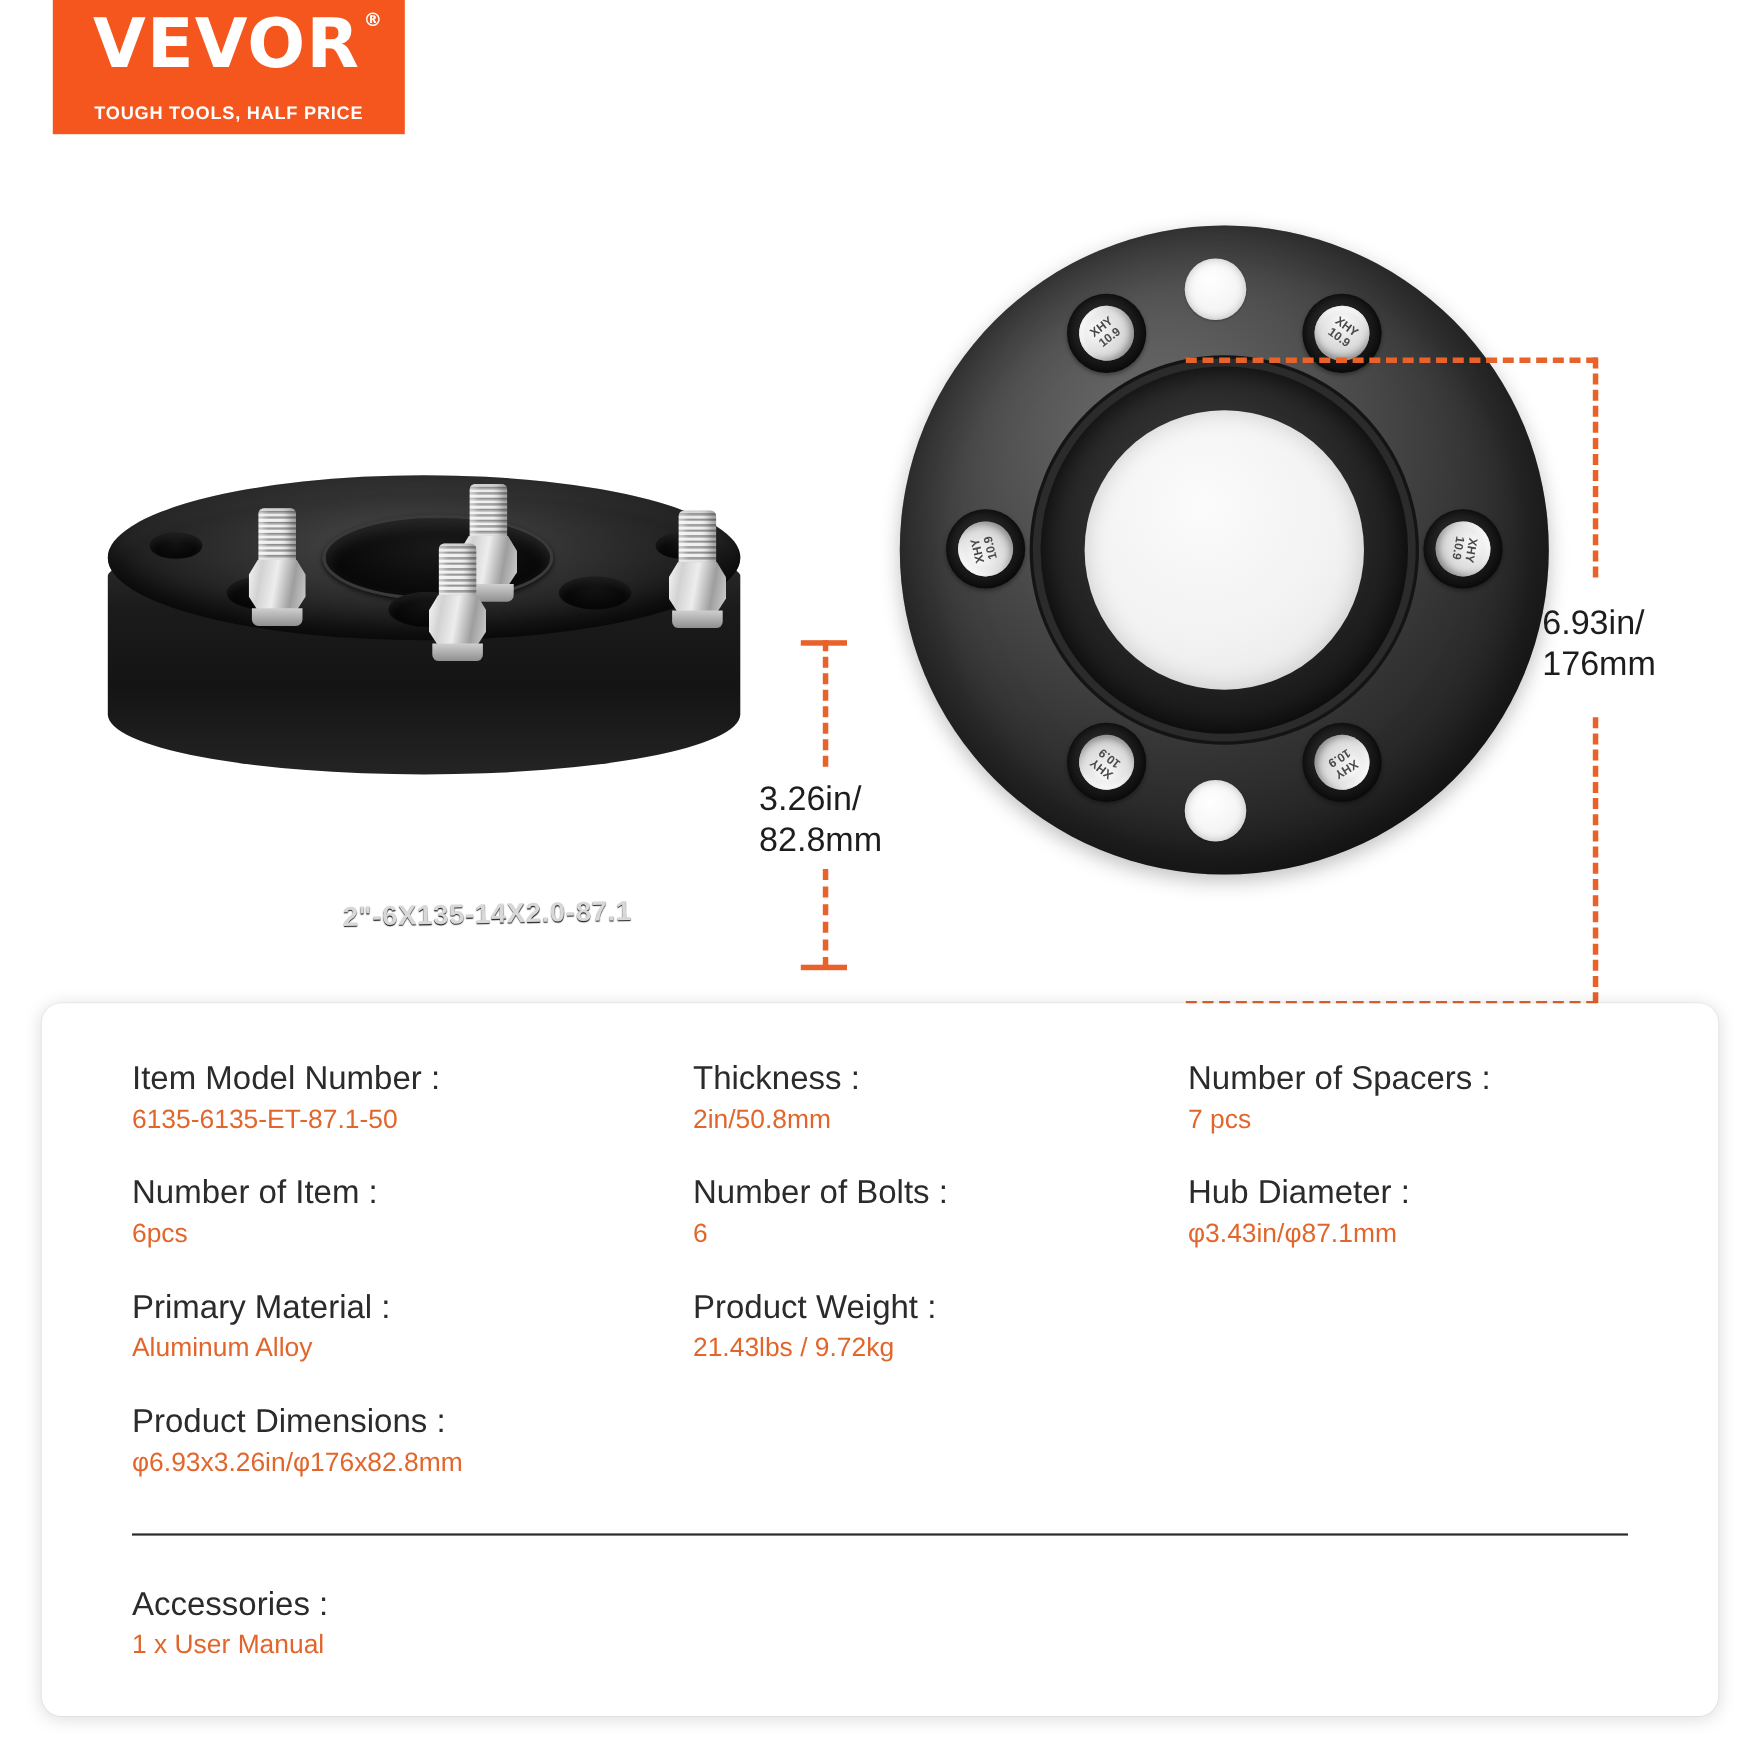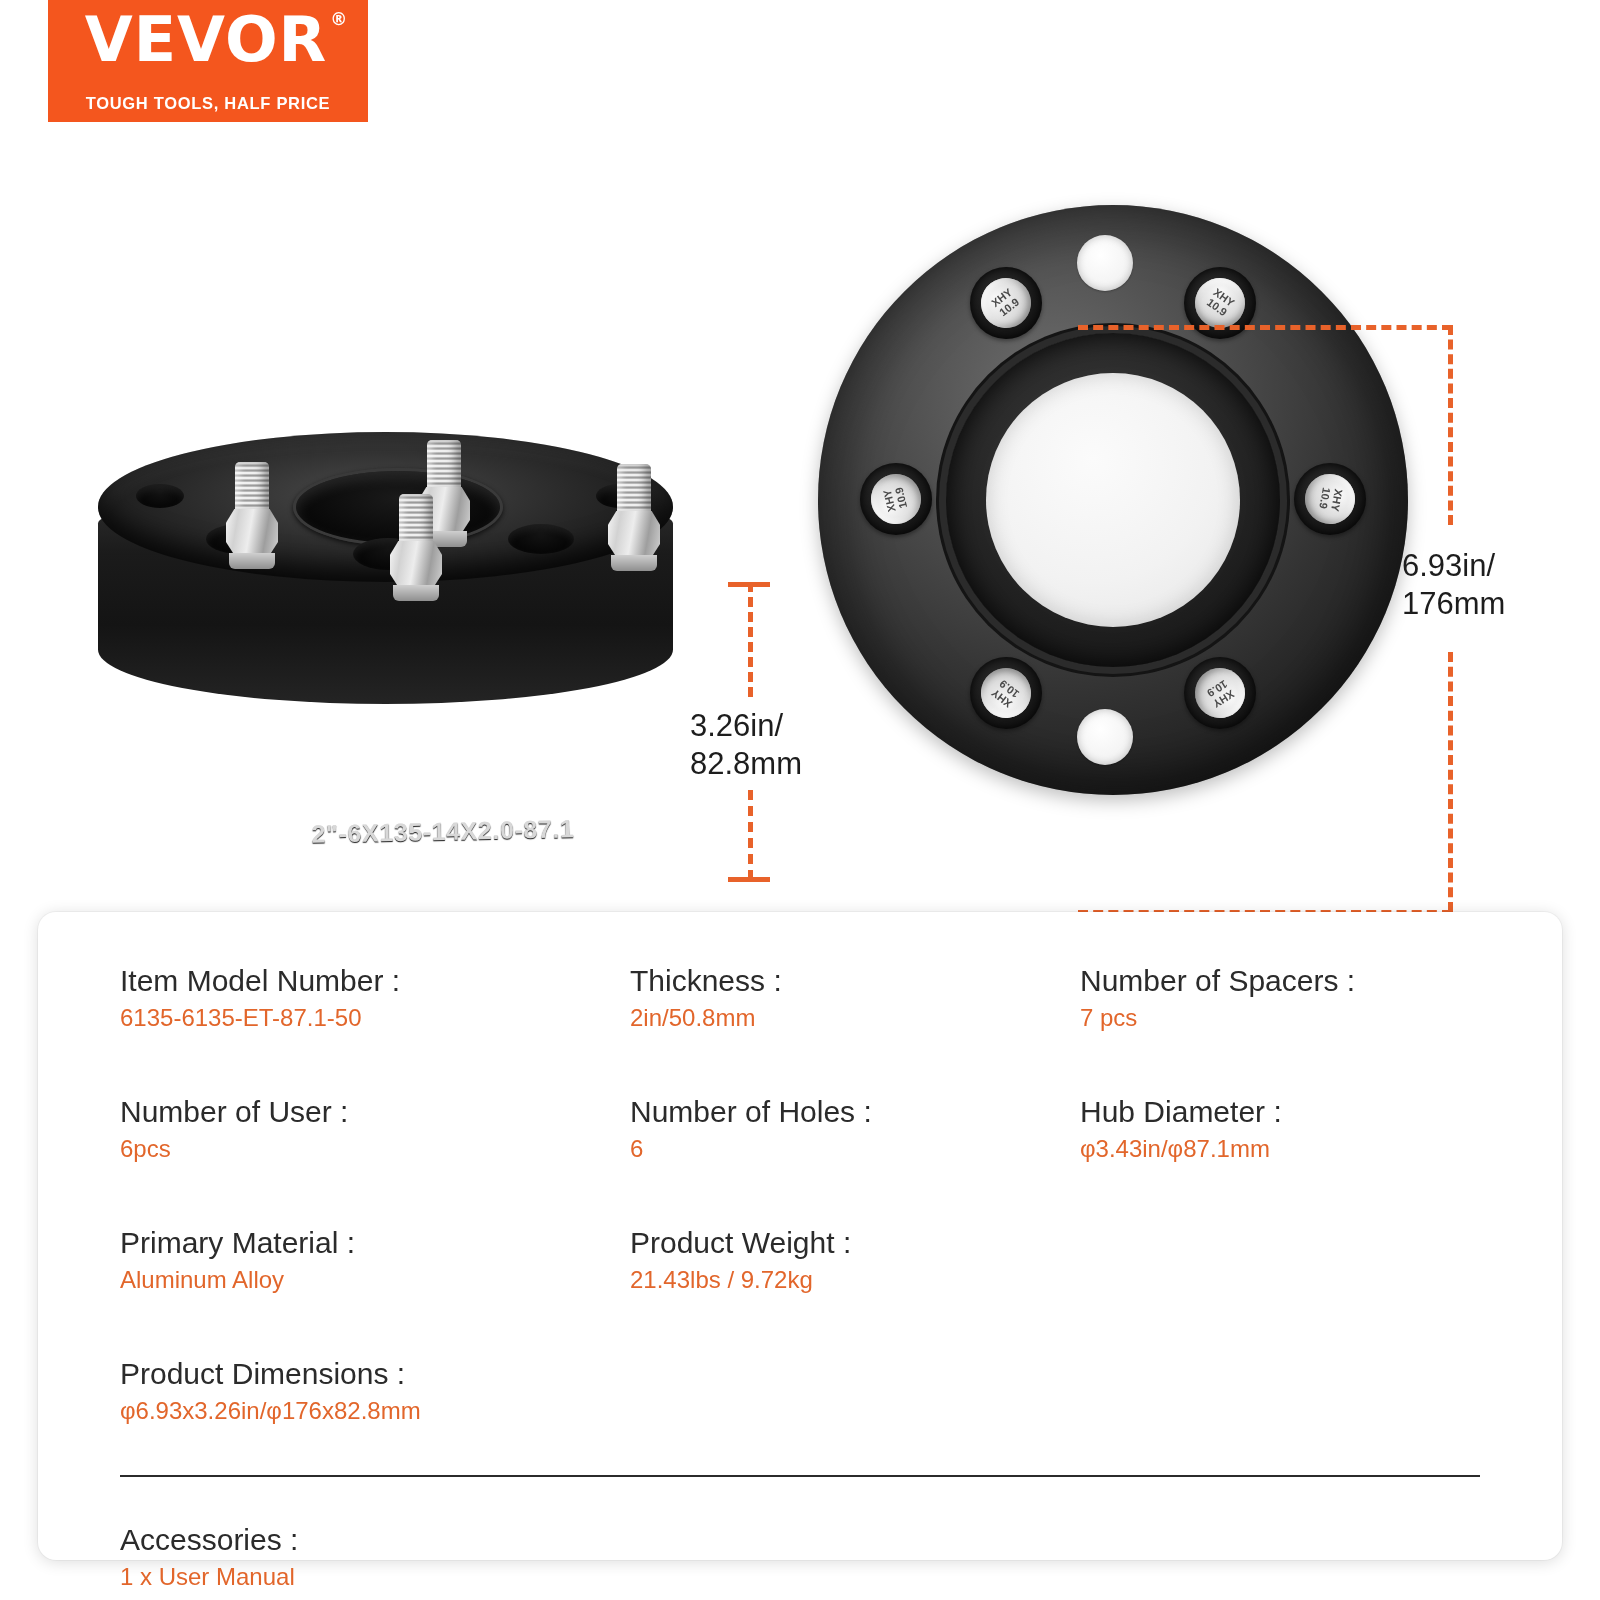--- a/index.html
+++ b/index.html
@@ -207,21 +207,20 @@
     width: 1524px; height: 648px;
     background: #ffffff;
     border-radius: 18px;
     box-shadow: 0 2px 16px rgba(0,0,0,.14), 0 0 0 1px rgba(0,0,0,.035);
     padding: 48px 0 0 0;
   }
   .spec-grid {
     display: grid;
     grid-template-columns: 510px 450px 1fr;
     padding: 0 82px;
-    row-gap: 27px;
   }
   .spec-cell { min-height: 104px; }
   .spec-label {
     font-size: 30px; color: #2b2b2b; font-weight: 400;
     line-height: 1.38;
     font-family: "Liberation Sans", sans-serif;
     white-space: nowrap;
   }
   .spec-value {
     font-size: 24px; color: #E2662B; font-weight: 400;
@@ -357,25 +356,25 @@
       <div class="spec-cell">
         <div class="spec-label">Thickness :</div>
         <div class="spec-value">2in/50.8mm</div>
       </div>
       <div class="spec-cell">
         <div class="spec-label">Number of Spacers :</div>
         <div class="spec-value"> 7 pcs</div>
       </div>
 
       <div class="spec-cell">
-        <div class="spec-label">Number of User :</div>
+        <div class="spec-label">Number of Item :</div>
         <div class="spec-value">6pcs</div>
       </div>
       <div class="spec-cell">
-        <div class="spec-label">Number of Holes :</div>
+        <div class="spec-label">Number of Bolts :</div>
         <div class="spec-value">6</div>
       </div>
       <div class="spec-cell">
         <div class="spec-label">Hub Diameter :</div>
         <div class="spec-value">φ3.43in/φ87.1mm</div>
       </div>
 
       <div class="spec-cell">
         <div class="spec-label">Primary Material :</div>
         <div class="spec-value">Aluminum Alloy</div>

